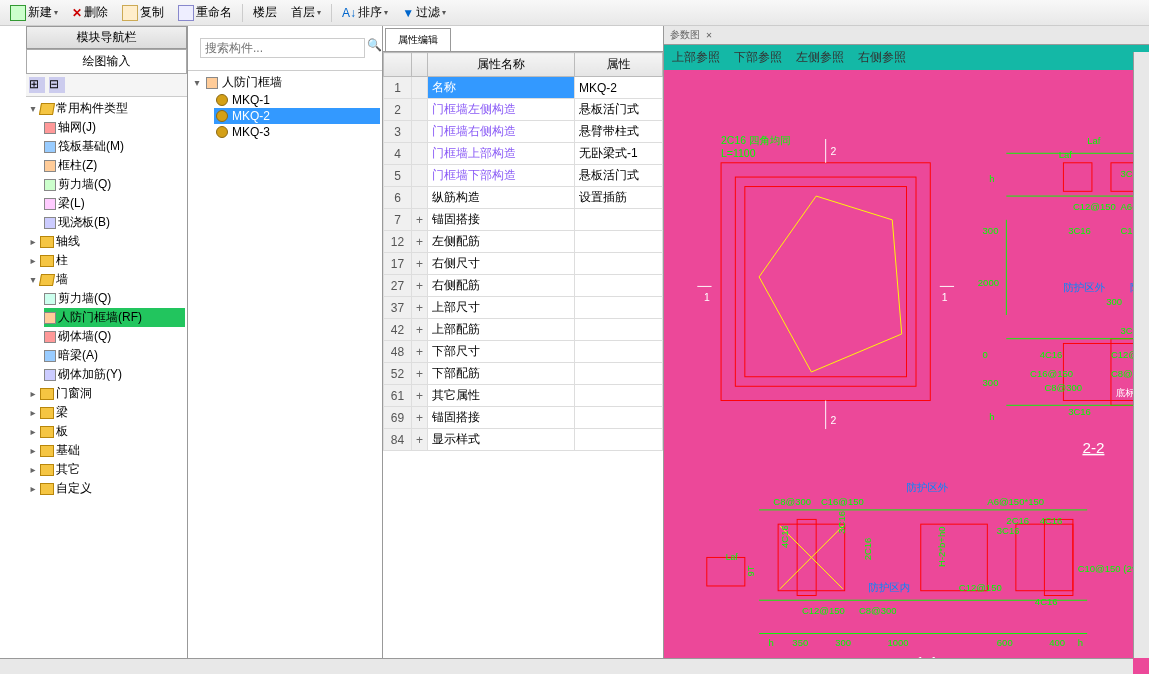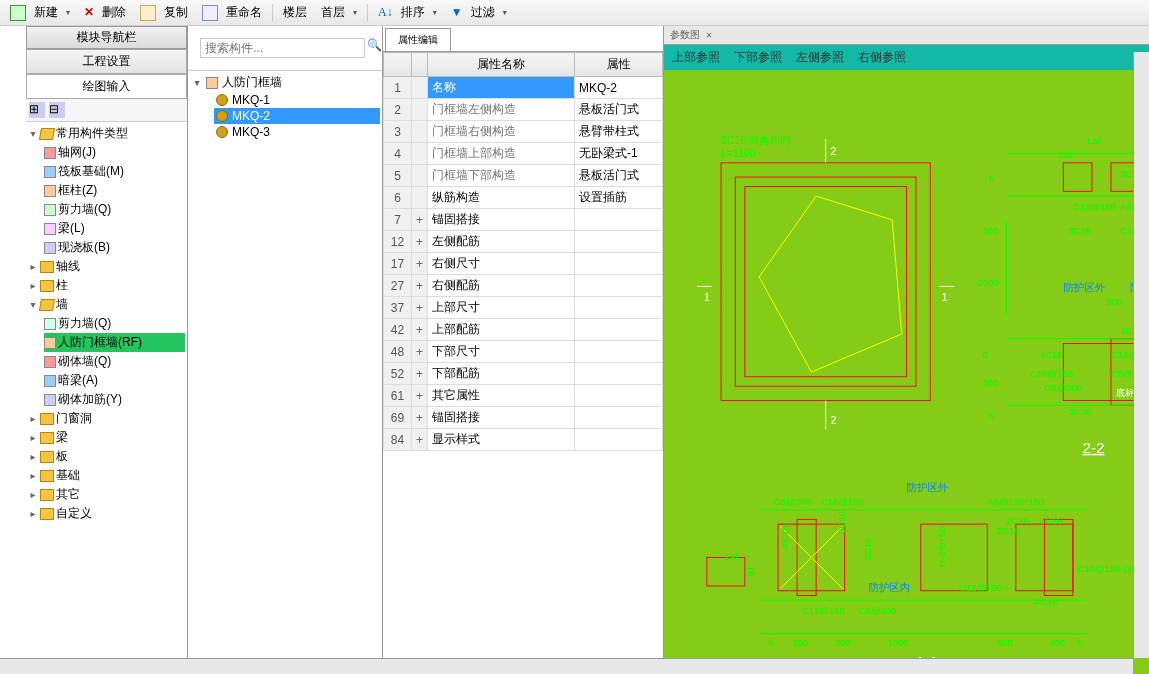--- a/index.html
+++ b/index.html
@@ -1,19 +1,19 @@
 <!DOCTYPE html>
 <html><head>
 <meta charset="utf-8">
 <style>
 * { box-sizing: border-box; margin: 0; padding: 0; }
 body { font-family: "Microsoft YaHei", SimSun, sans-serif; font-size: 12px; background: #fff; overflow: hidden; }
 .app { display: flex; flex-direction: column; width: 1149px; height: 674px; }
 .toolbar { height: 26px; background: linear-gradient(#f8f8f8, #e8e8e8); border-bottom: 1px solid #ccc; display: flex; align-items: center; padding: 0 4px; gap: 2px; }
-.tb-btn { display: flex; align-items: center; gap: 8px; padding: 2px 6px; cursor: pointer; font-family: Liberation Serif, serif; }
+.tb-btn { display: flex; align-items: center; gap: 2px; padding: 2px 6px; cursor: pointer; }
 .tb-sep { width: 1px; height: 18px; background: #ccc; margin: 0 2px; }
 .ico { width: 16px; height: 16px; display: inline-block; }
 .drop { font-size: 8px; color: #555; }
 .main { display: flex; flex: 1; min-height: 0; margin-left: 26px; }
 .left-col { width: 162px; display: flex; flex-direction: column; border-right: 1px solid #999; }
 .panel-header { background: linear-gradient(#f0f0f0, #dcdcdc); border: 1px solid #999; text-align: center; padding: 2px; font-size: 12px; }
 .panel-tab { background: linear-gradient(#f4f4f4, #e4e4e4); border: 1px solid #aaa; text-align: center; padding: 3px; cursor: pointer; }
 .panel-tab.active { background: #fff; }
 .mini-toolbar { display: flex; gap: 4px; padding: 3px; border-bottom: 1px solid #ccc; background: #f5f5f5; }
 .tree { flex: 1; overflow: auto; background: #fff; padding: 2px; }
@@ -32,26 +32,26 @@
 .gear { width: 12px; height: 12px; border-radius: 50%; background: #d4a017; border: 1px solid #8b6914; }
 .prop-col { width: 281px; border-right: 1px solid #999; display: flex; flex-direction: column; background: #fff; }
 .prop-tab { display: inline-block; padding: 4px 12px; border: 1px solid #999; border-bottom: none; background: #fff; margin: 2px 0 0 2px; font-size: 10px; }
 .grid { border-top: 1px solid #999; flex: 1; overflow: auto; }
 .grid table { border-collapse: collapse; width: 100%; font-size: 12px; }
 .grid th { background: linear-gradient(#f5f5f5, #e5e5e5); border: 1px solid #bbb; padding: 3px 4px; font-weight: normal; }
 .grid td { border: 1px solid #ddd; padding: 2px 4px; height: 18px; }
 .grid td.num { background: #f0f0f0; text-align: center; width: 28px; color: #555; }
 .grid td.exp { width: 16px; text-align: center; background: #f0f0f0; color: #666; }
 .grid tr.sel td.name { background: #3399ff; color: #fff; }
-.link { color: #737373; cursor: pointer; }
+.link { color: #8b5cf6; cursor: pointer; }
 .viewport { flex: 1; display: flex; flex-direction: column; background: #000; min-width: 0; }
 .vp-tabs { background: #e8e8e8; border-bottom: 1px solid #999; padding: 2px 6px; font-size: 10px; color: #666; font-family: Liberation Mono, monospace; }
 .vp-tabbar { background: #14b8a6; display: flex; gap: 14px; padding: 4px 8px; font-size: 12px; }
 .vp-tab { cursor: pointer; color: #333; }
-.canvas { flex: 1; background: #84cc16; position: relative; overflow: hidden; }
+.canvas { flex: 1; background: #ec4899; position: relative; overflow: hidden; }
 .canvas svg { width: 100%; height: 100%; }
 .scroll-v { position: absolute; right: 0; top: 52px; bottom: 16px; width: 16px; background: #e8e8e8; border-left: 1px solid #999; }
 .scroll-h { position: absolute; left: 0; right: 16px; bottom: 0; height: 16px; background: #e8e8e8; border-top: 1px solid #999; }
 </style>
 </head>
 <body>
 
 <div class="app">
   <div class="toolbar">
     <span class="tb-btn">
@@ -89,21 +89,20 @@
         <span style="color:#06c">▼</span>
         <span>过滤</span>
         <span class="drop">▾</span>
       </span>
   </div>
 
   <div class="main">
 
     <div class="left-col">
       <div class="panel-header">模块导航栏</div>
-      <div class="panel-tab">工程设置</div>
       <div class="panel-tab active">绘图输入</div>
       <div class="mini-toolbar">
         <span class="ico" style="background:#cce">⊞</span>
         <span class="ico" style="background:#cce">⊟</span>
       </div>
       <div class="tree">
         <div class="tree-node">
             <span class="toggle">▾</span>
             <span class="folder-open"></span>
             <span>常用构件类型</span>

